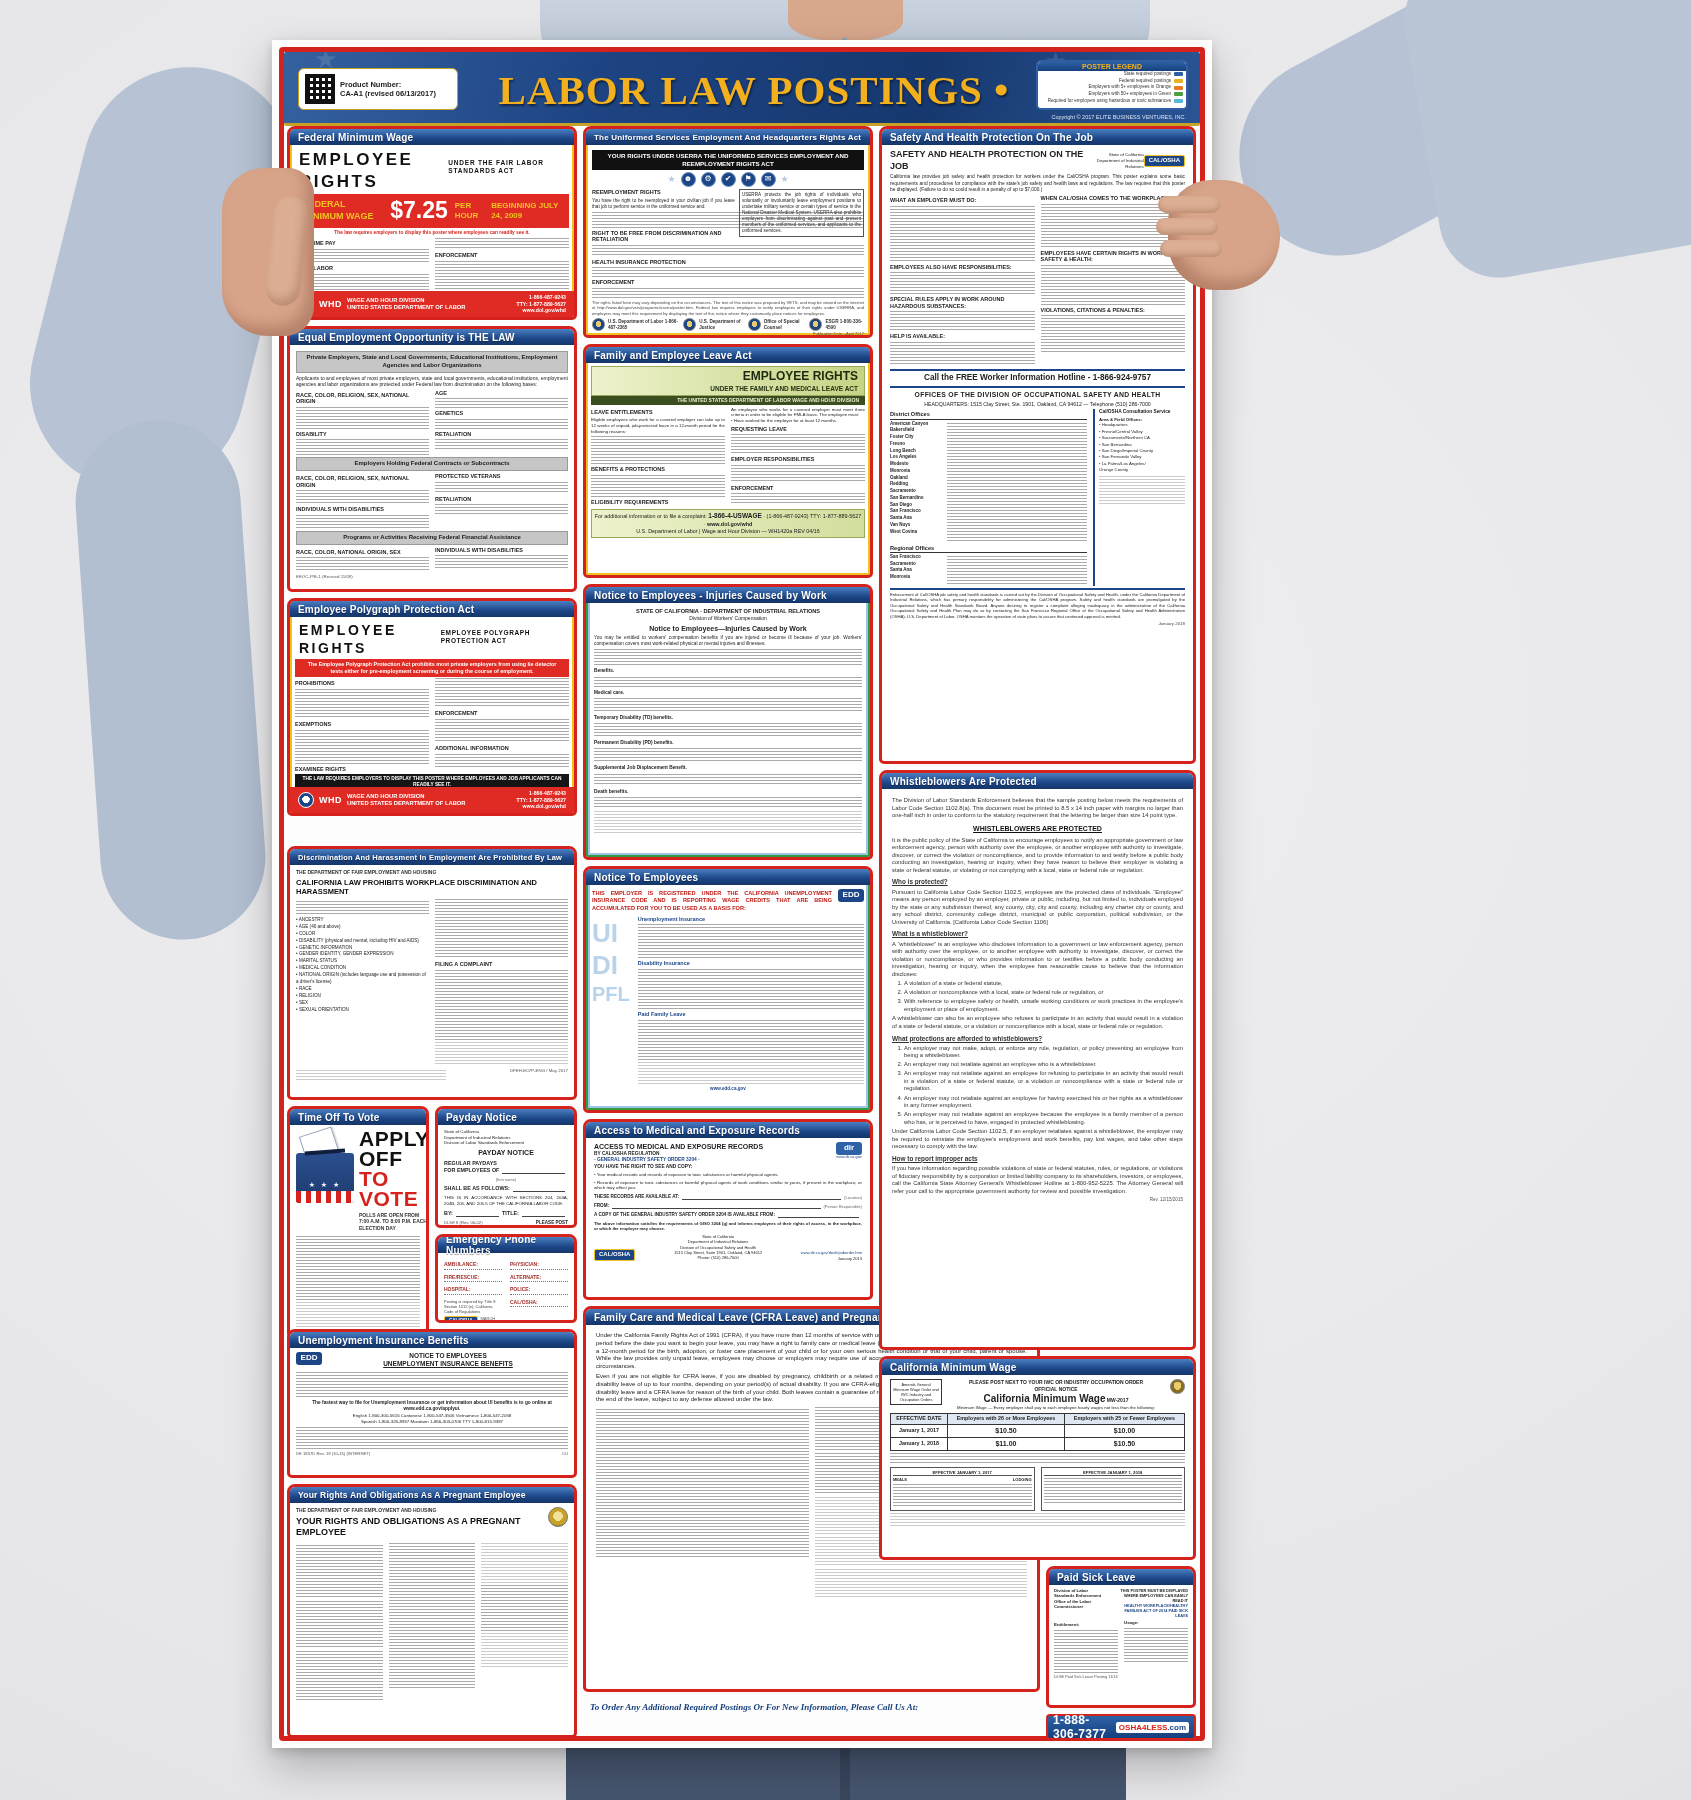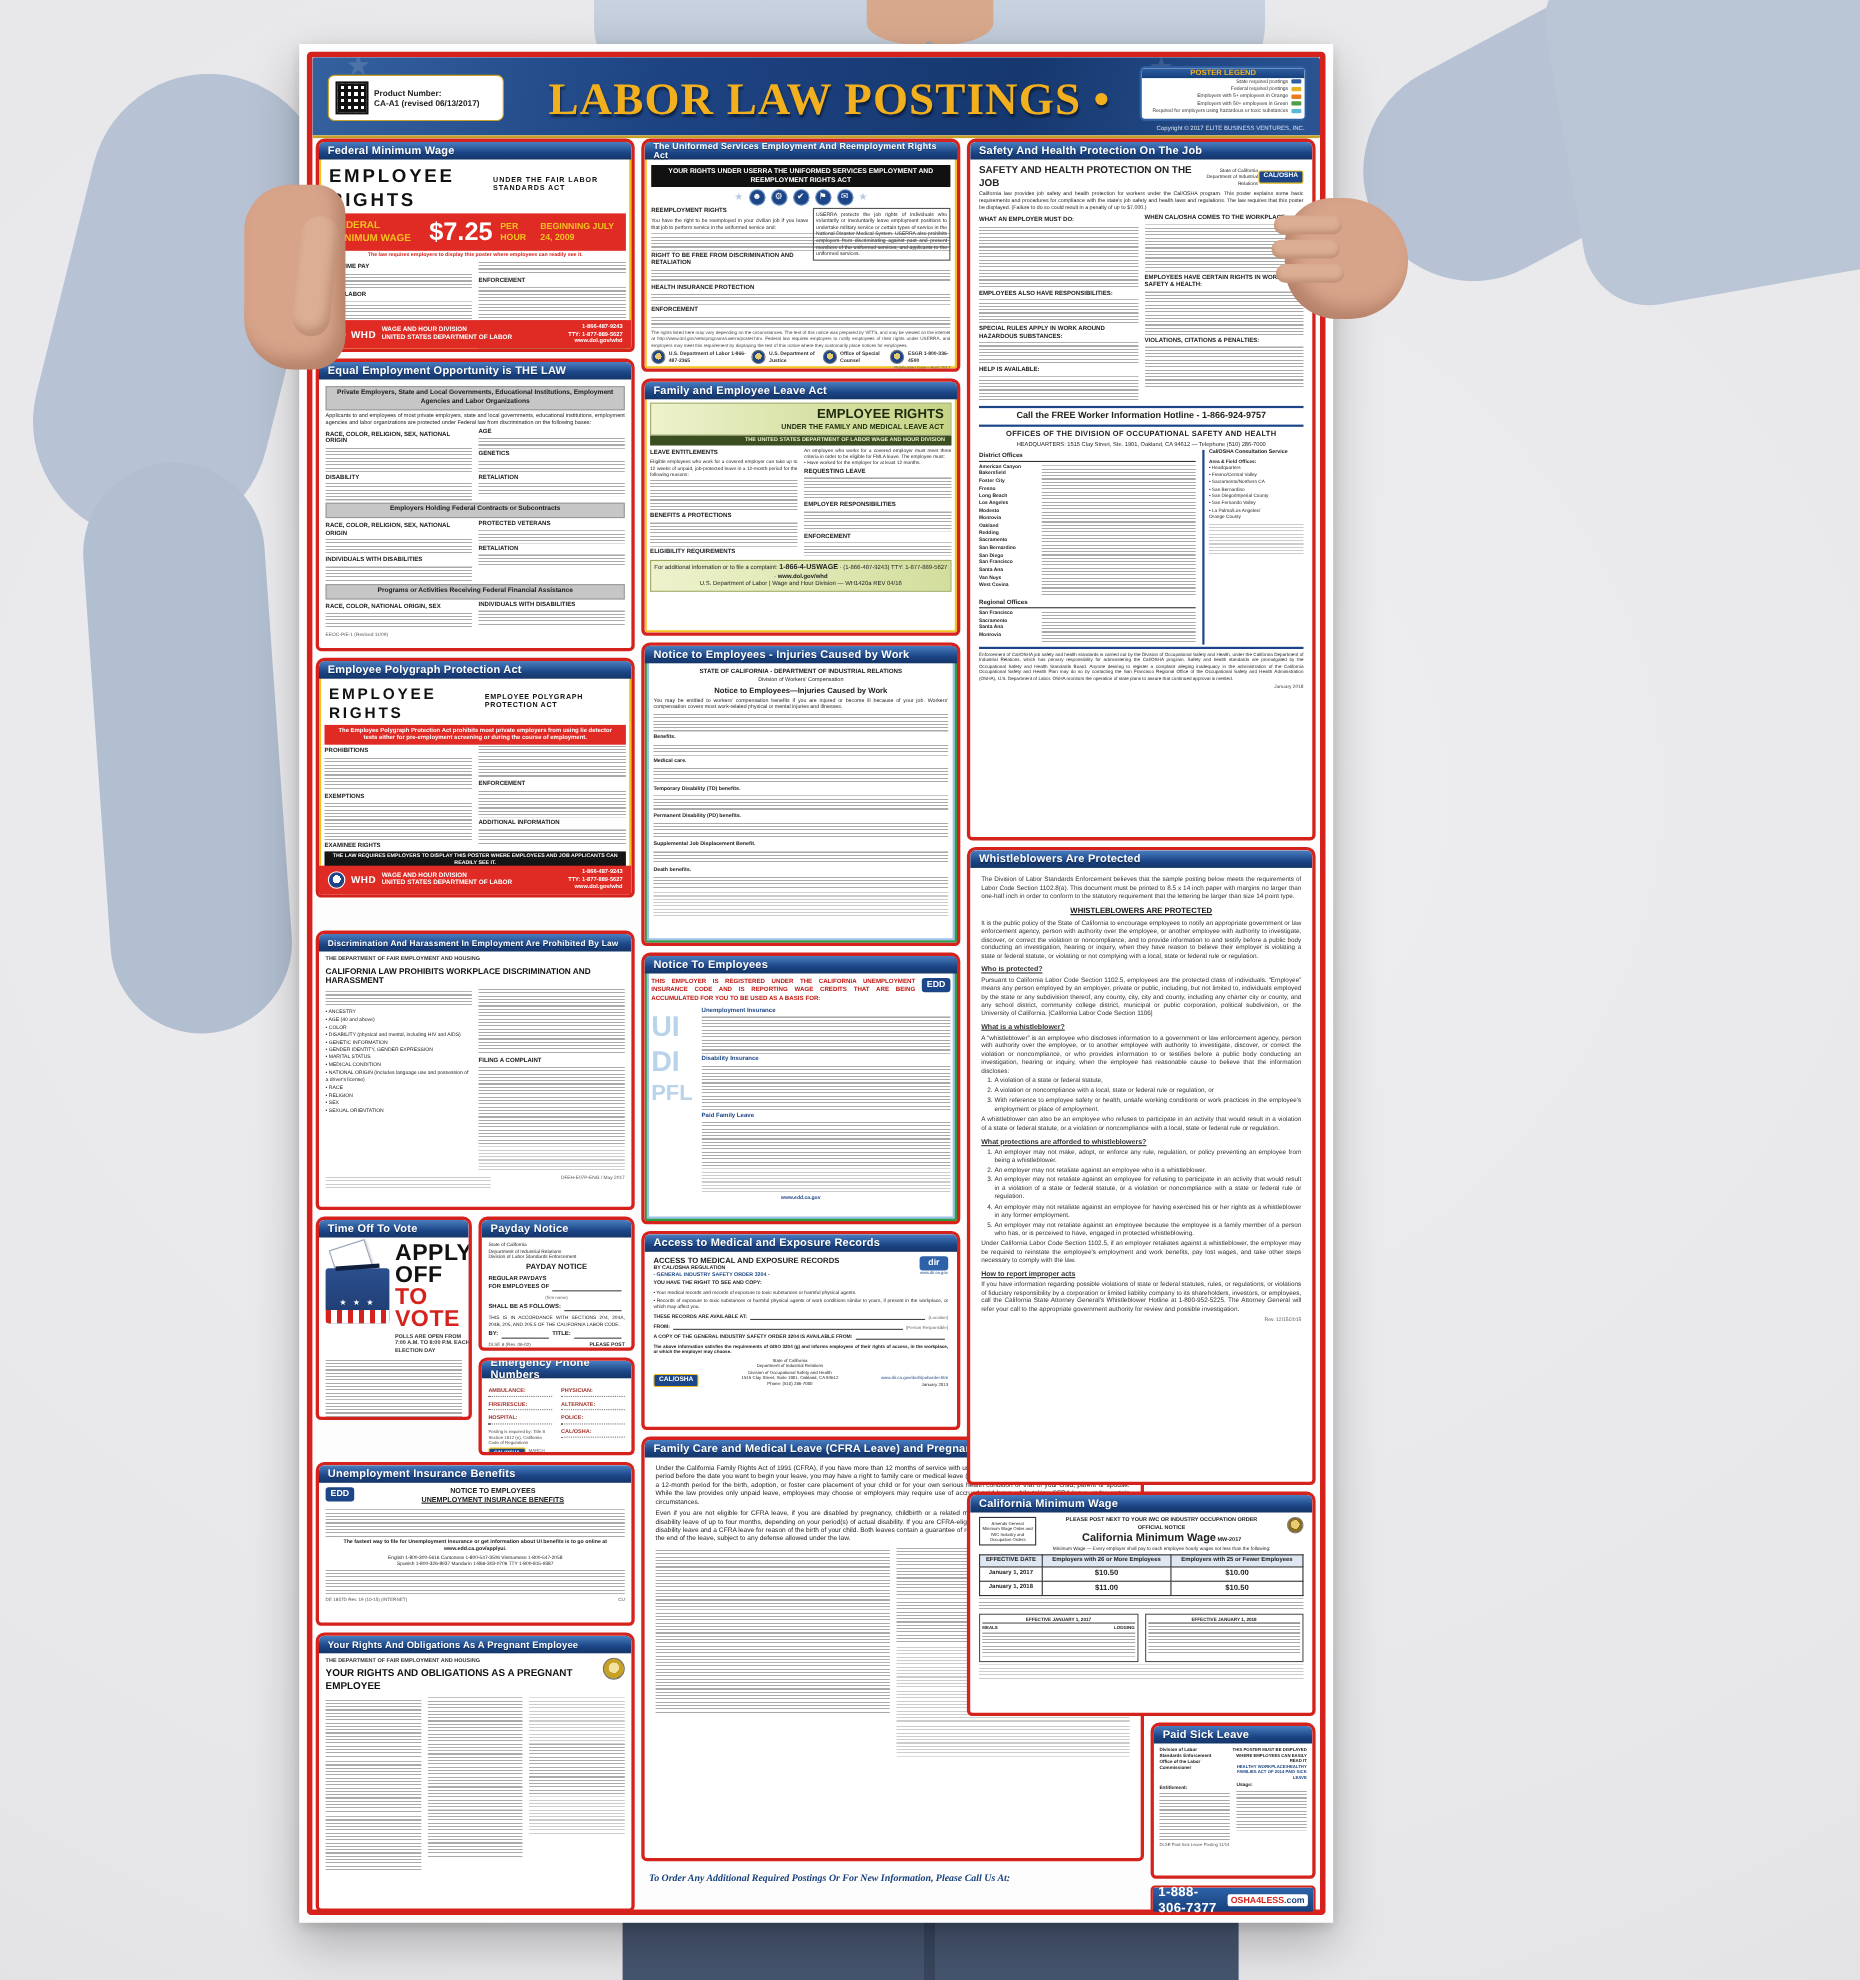--- a/index.html
+++ b/index.html
@@ -351,21 +351,21 @@
           <div class="tx" style="height:70px"></div>
           <div class="tx lt" style="height:24px"></div>
         </div>
         <div style="display:flex;justify-content:space-between;margin-top:2px">
           <div class="tx lt" style="width:150px;height:10px"></div>
           <div style="font-size:4.4px;color:#555">DFEH-E07P-ENG / May 2017</div>
         </div>
       </div>
     </section>
 
-    <section class="sec" style="left:15px;top:1066px;width:142px;height:185px">
+    <section class="sec" style="left:15px;top:1066px;width:142px;height:232px">
       <div class="sec-h">
           <span>Time Off To Vote</span>
         </div>
       <div class="sec-b">
         <div style="display:flex;gap:5px;align-items:flex-start">
           <div class="ballot">
             <div class="envelope"></div>
             <div class="box">
                 <div class="stars">★ ★ ★</div>
                 <div class="stripe"></div>
@@ -500,21 +500,21 @@
             <div class="tx" style="height:44px"></div>
           <div class="tx lt" style="height:40px"></div>
             <div class="tx" style="height:46px"></div>
           <div class="tx lt" style="height:36px"></div>
         </div>
       </div>
     </section>
 
     <section class="sec gold" style="left:311px;top:86px;width:290px;height:212px">
       <div class="sec-h sh-sm">
-          <span>The Uniformed Services Employment And Reemployment Rights Act</span>
+          <span>The Uniformed Services Employment And Headquarters Rights Act</span>
         </div>
       <div class="sec-b micro">
         <div class="userra-band">YOUR RIGHTS UNDER USERRA THE UNIFORMED SERVICES EMPLOYMENT AND REEMPLOYMENT RIGHTS ACT</div>
         <div class="icon-row">
           <span class="ustar">★</span>
           <span class="uicon">☻</span>
           <span class="uicon">⚙</span>
           <span class="uicon">✔</span>
           <span class="uicon">⚑</span>
           <span class="uicon">✉</span>

